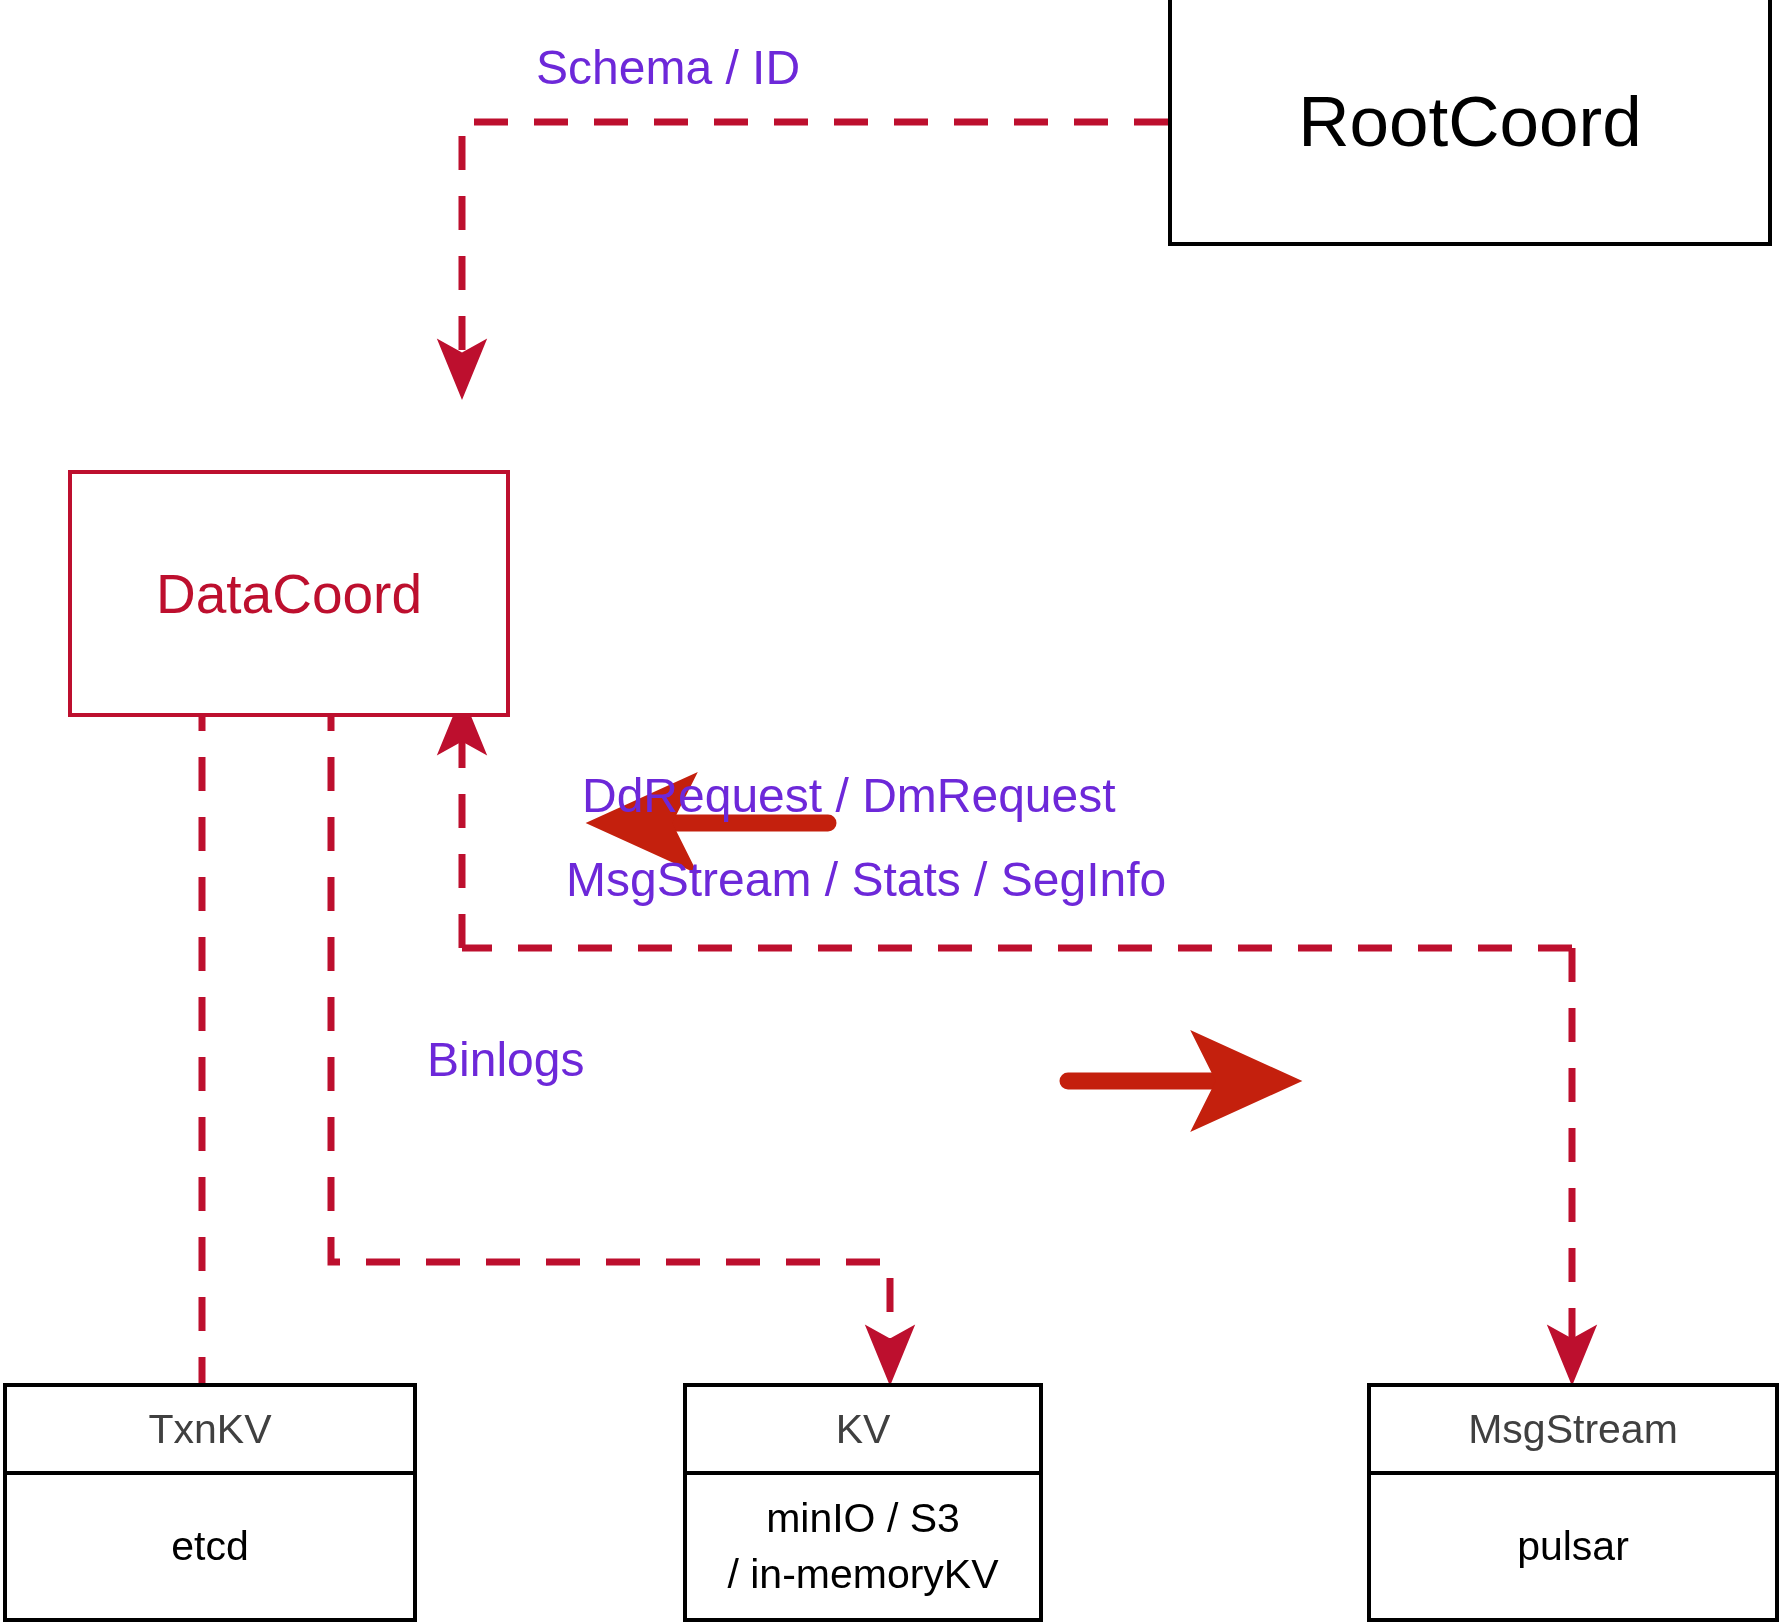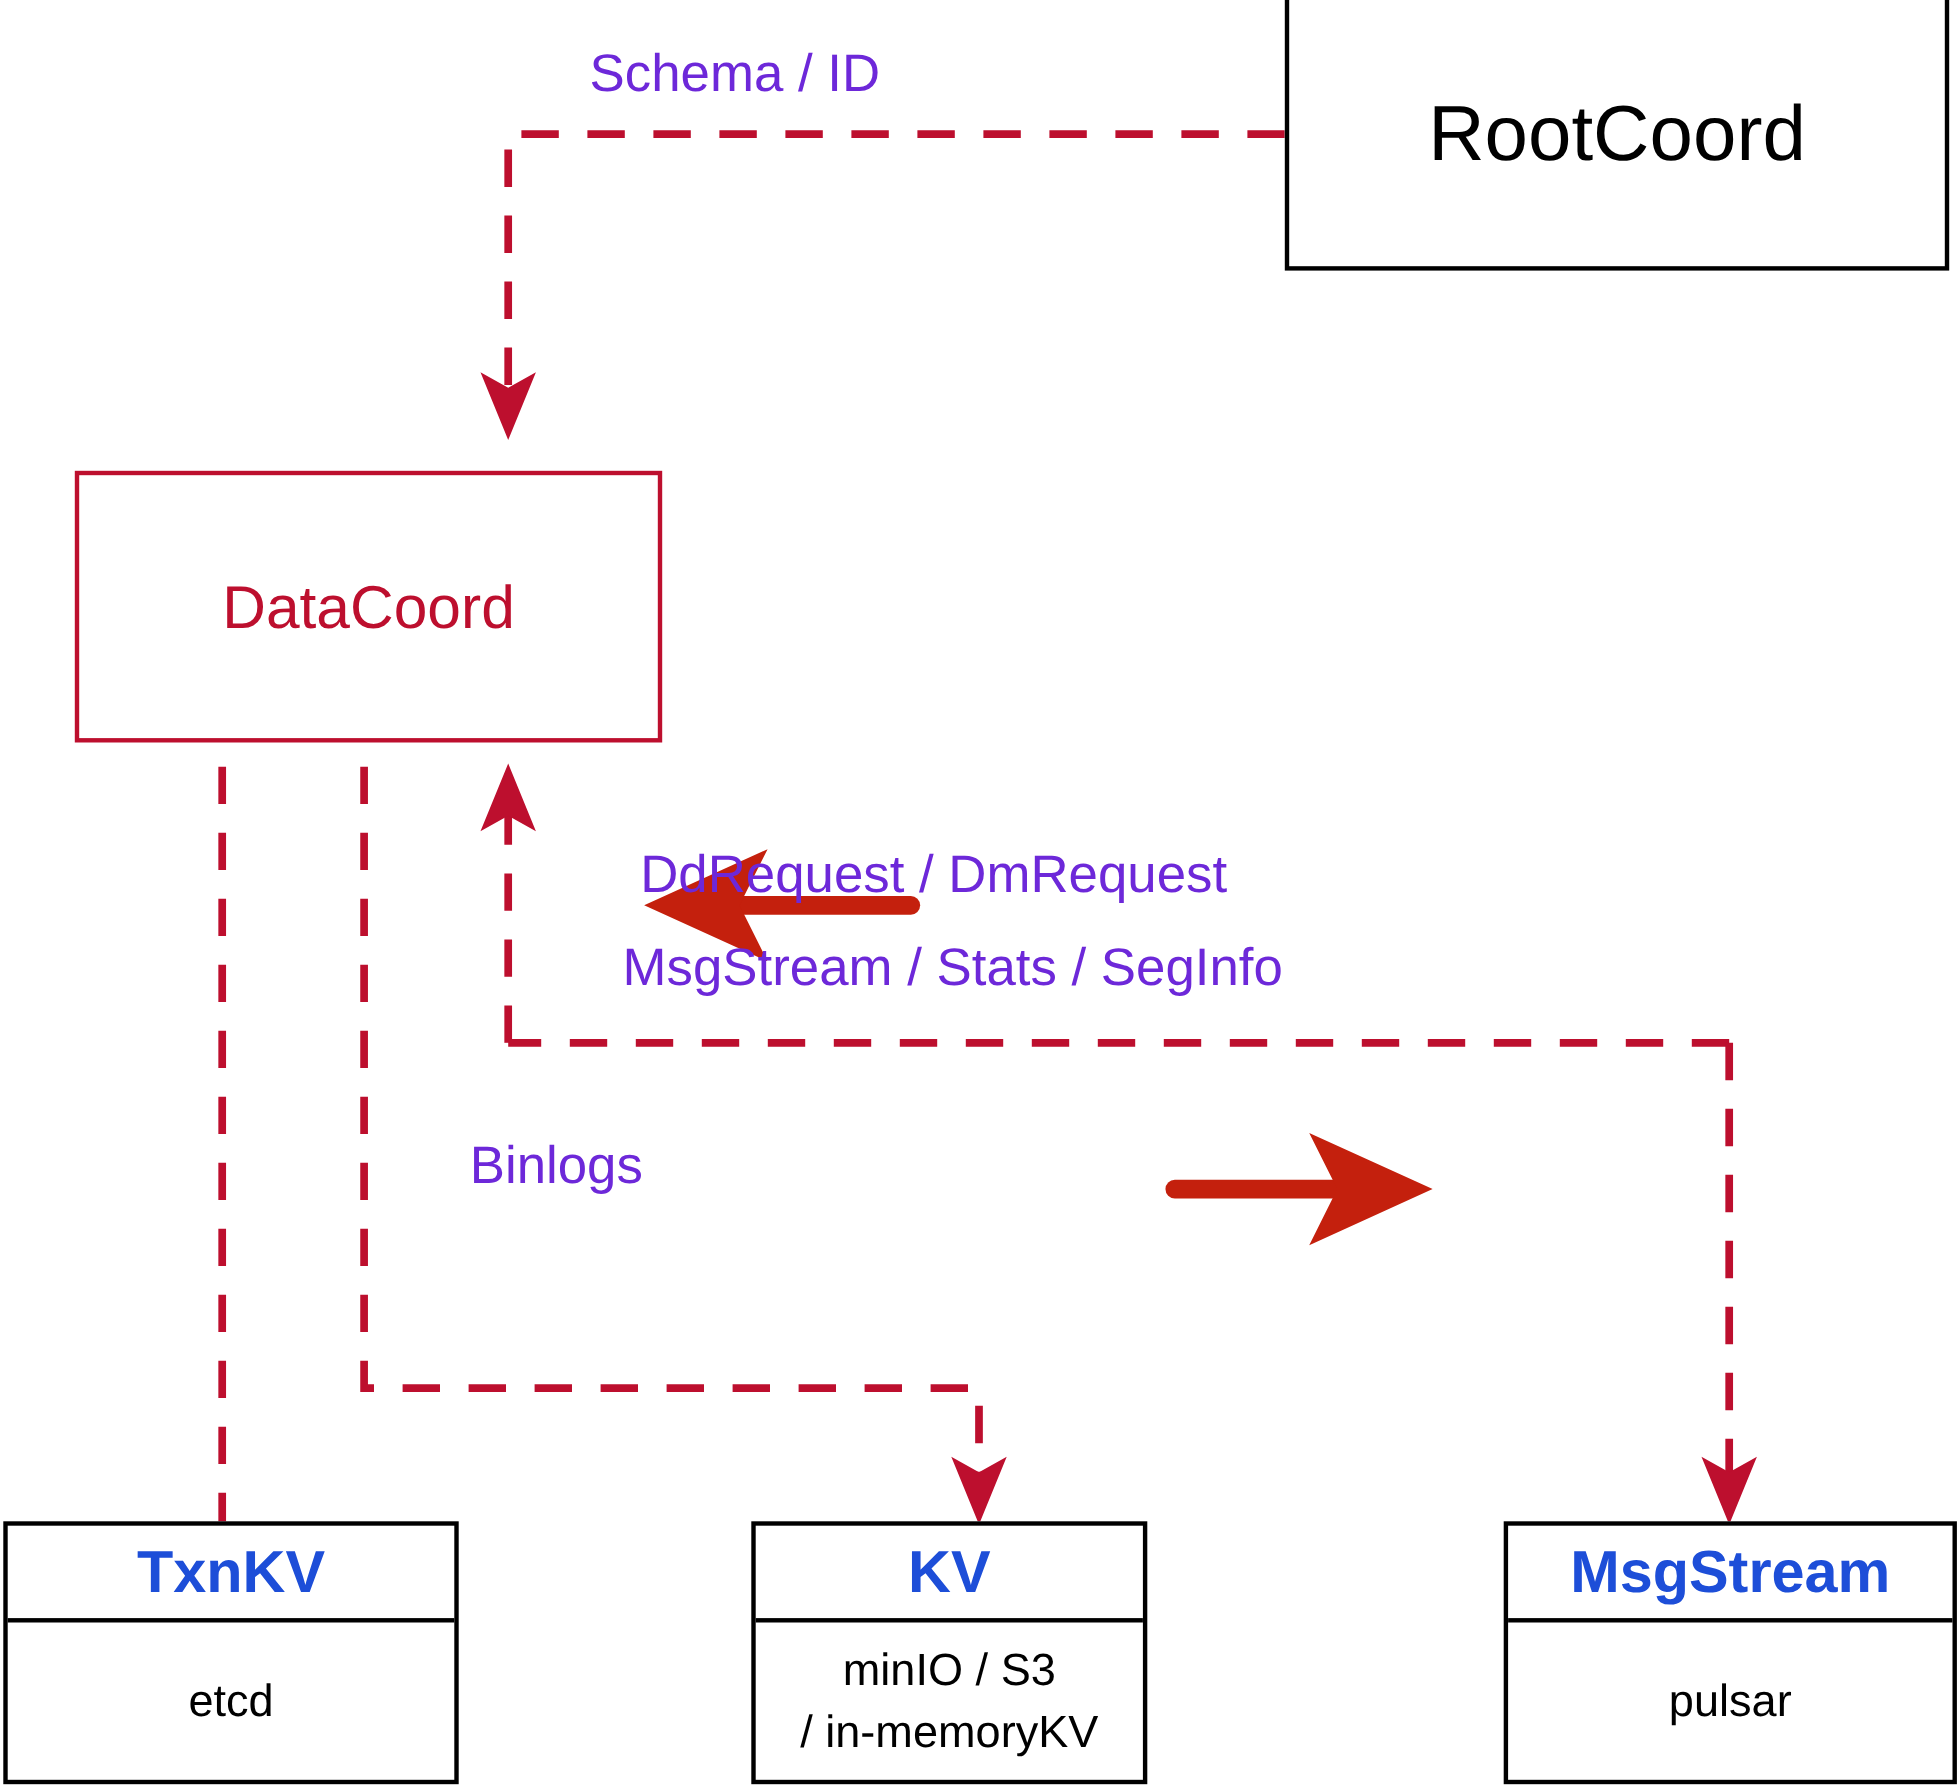--- a/index.html
+++ b/index.html
@@ -55,40 +55,40 @@
   }
   #root-coord .node-title {
     height: 100%;
     font-size: 71px;
     color: #000000;
   }
 
   
   #data-coord {
     left: 68px;
-    top: 428px;
-    width: 534px;
+    top: 470px;
+    width: 442px;
     height: 247px;
   }
   #data-coord .node-title {
     height: 100%;
     font-size: 55px;
     color: #BD0F2E;
   }
 
   
   .store .store-head {
     display: flex;
     align-items: center;
     justify-content: center;
     height: 84px;
     border-bottom: 4px solid #000000;
-    font-size: 54px;
-    font-weight: bold;
-    color: #1d4ed8;
+    font-size: 41px;
+    font-weight: normal;
+    color: #404040;
     white-space: nowrap;
   }
   .store .store-body {
     display: flex;
     flex-direction: column;
     align-items: center;
     justify-content: center;
     height: calc(100% - 88px);
     font-size: 41px;
     color: #000000;

